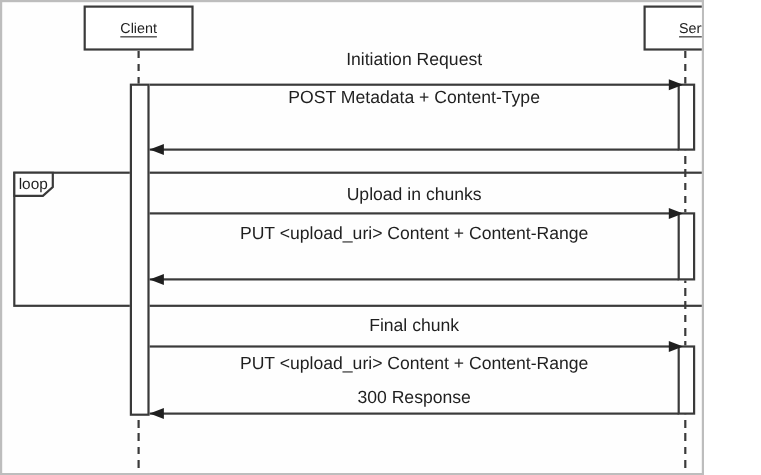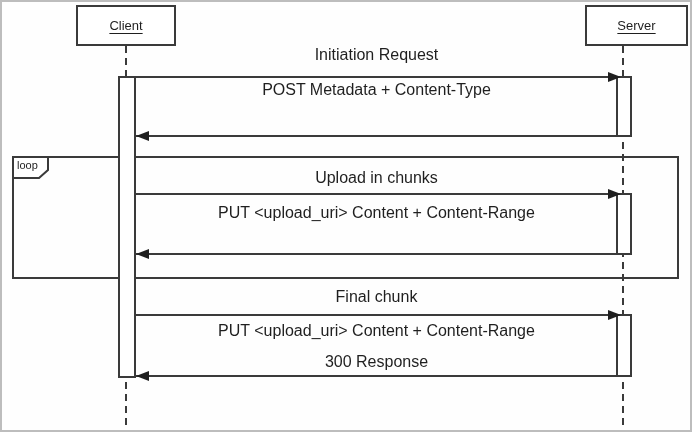--- a/index.html
+++ b/index.html
@@ -1,18 +1,18 @@
 <!DOCTYPE html>
 <html><head>
 <meta charset="utf-8">
 <style>
   html, body { margin: 0; padding: 0; background: #fff; }
   .canvas {
     position: relative;
-    width: 692px;
+    width: 640px;
     height: 432px;
     box-sizing: border-box;
     background: #fefefe;
     border: 2px solid #bdbdbd;
     font-family: "Liberation Sans", sans-serif;
     color: #1f1f1f;
     overflow: hidden;
   }
 
   
@@ -59,21 +59,21 @@
   .loop-pentagon {
     position: absolute;
     left: 10px;
     top: 154px;
     z-index: 6;
   }
   .loop-operator {
     position: absolute;
     left: 15px;
     top: 157px;
-    font-size: 11px;
+    font-size: 14px;
     z-index: 7;
   }
 
   
   .activation {
     position: absolute;
     box-sizing: border-box;
     border: 2px solid #3a3a3a;
     background: #fff;
     z-index: 3;

